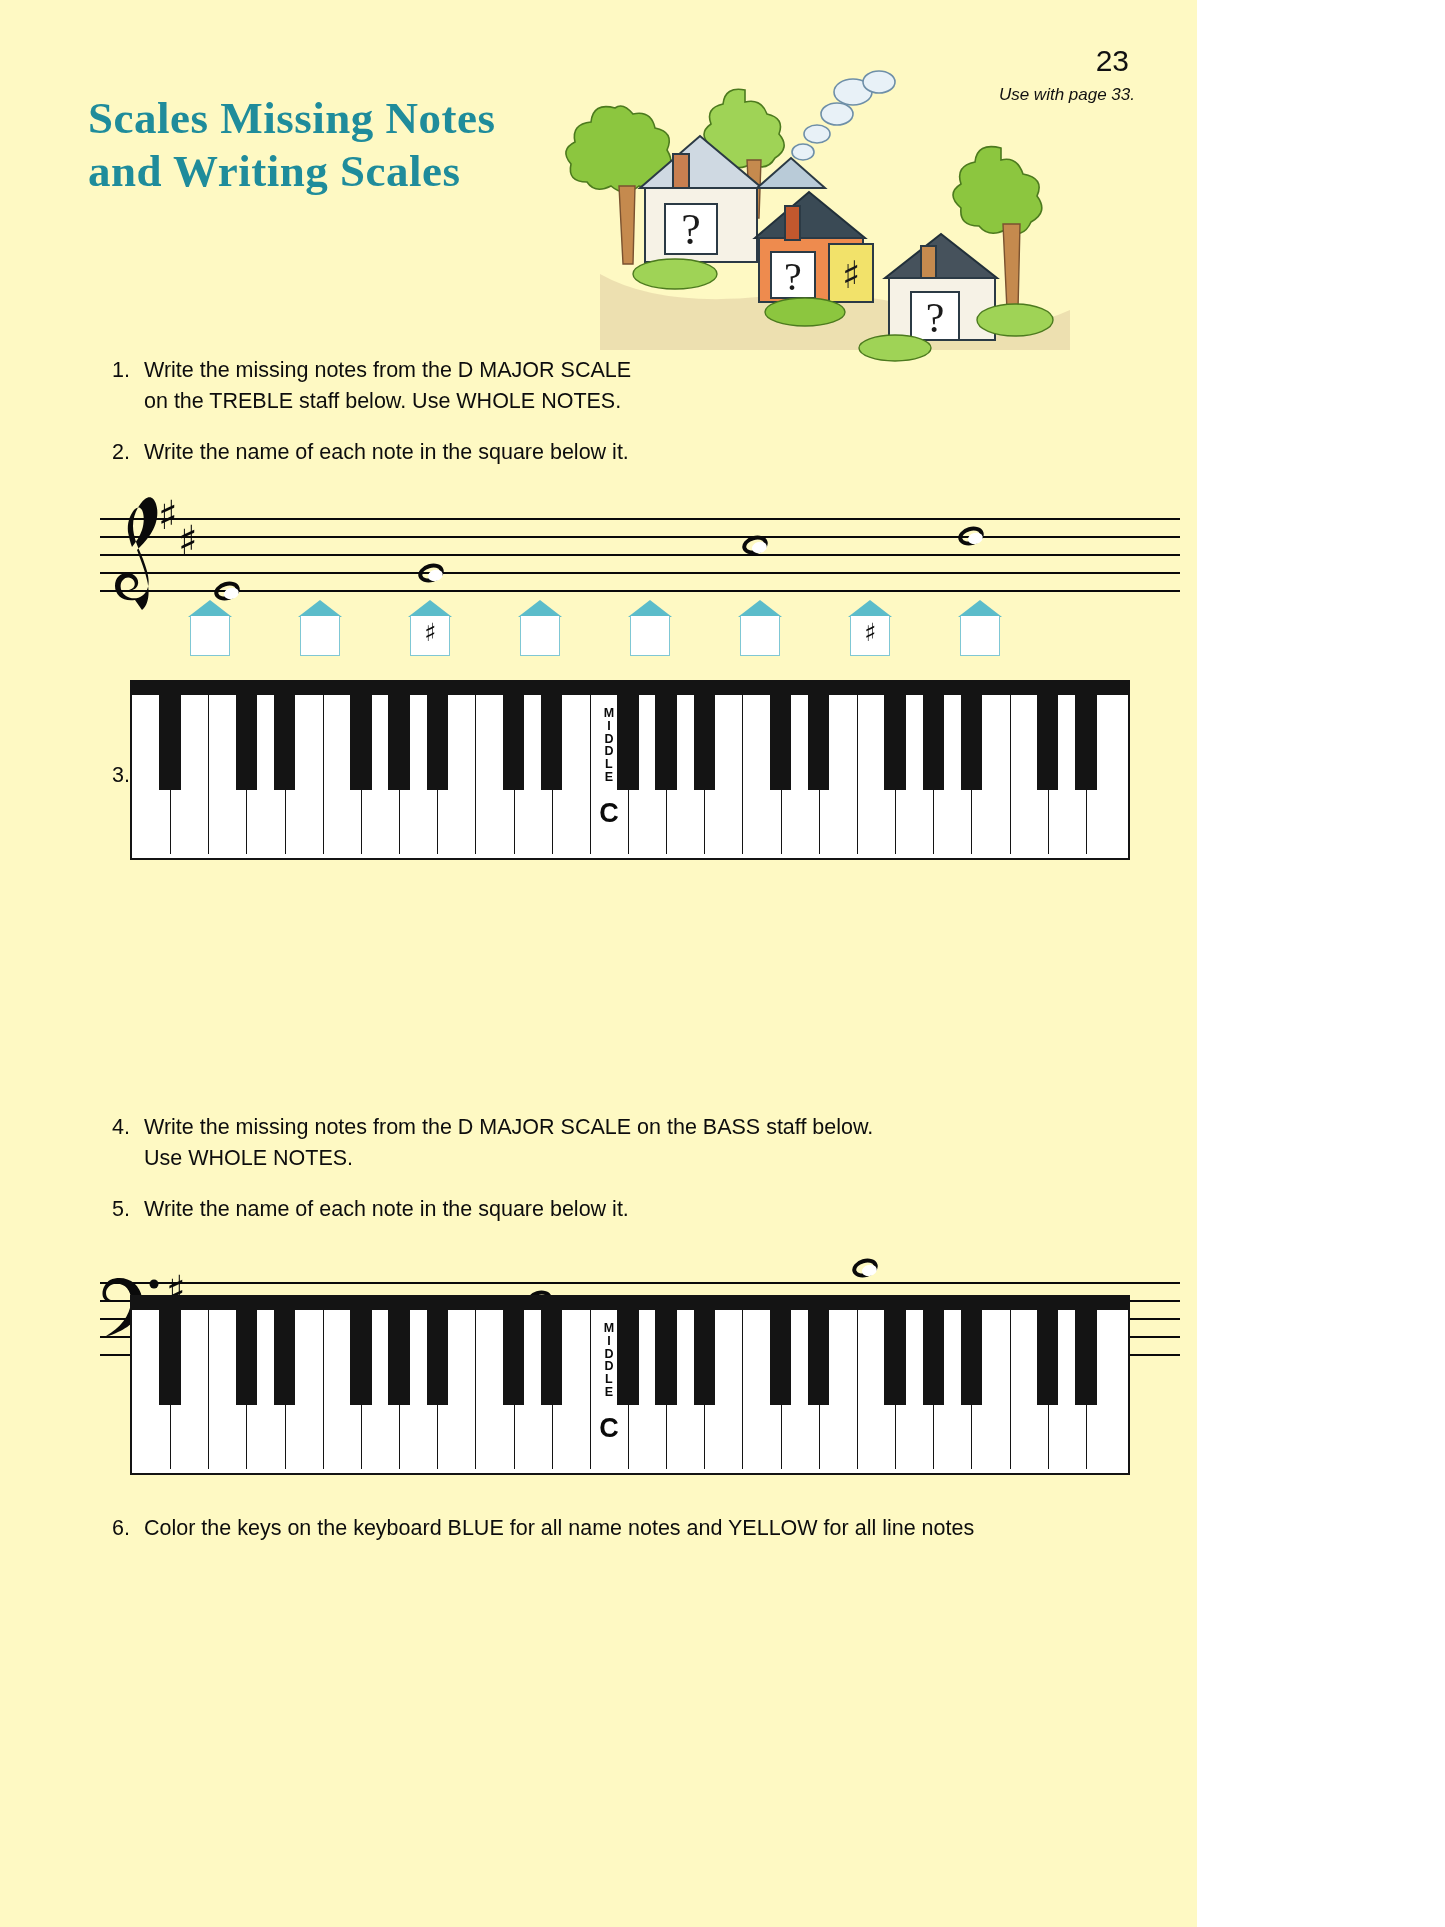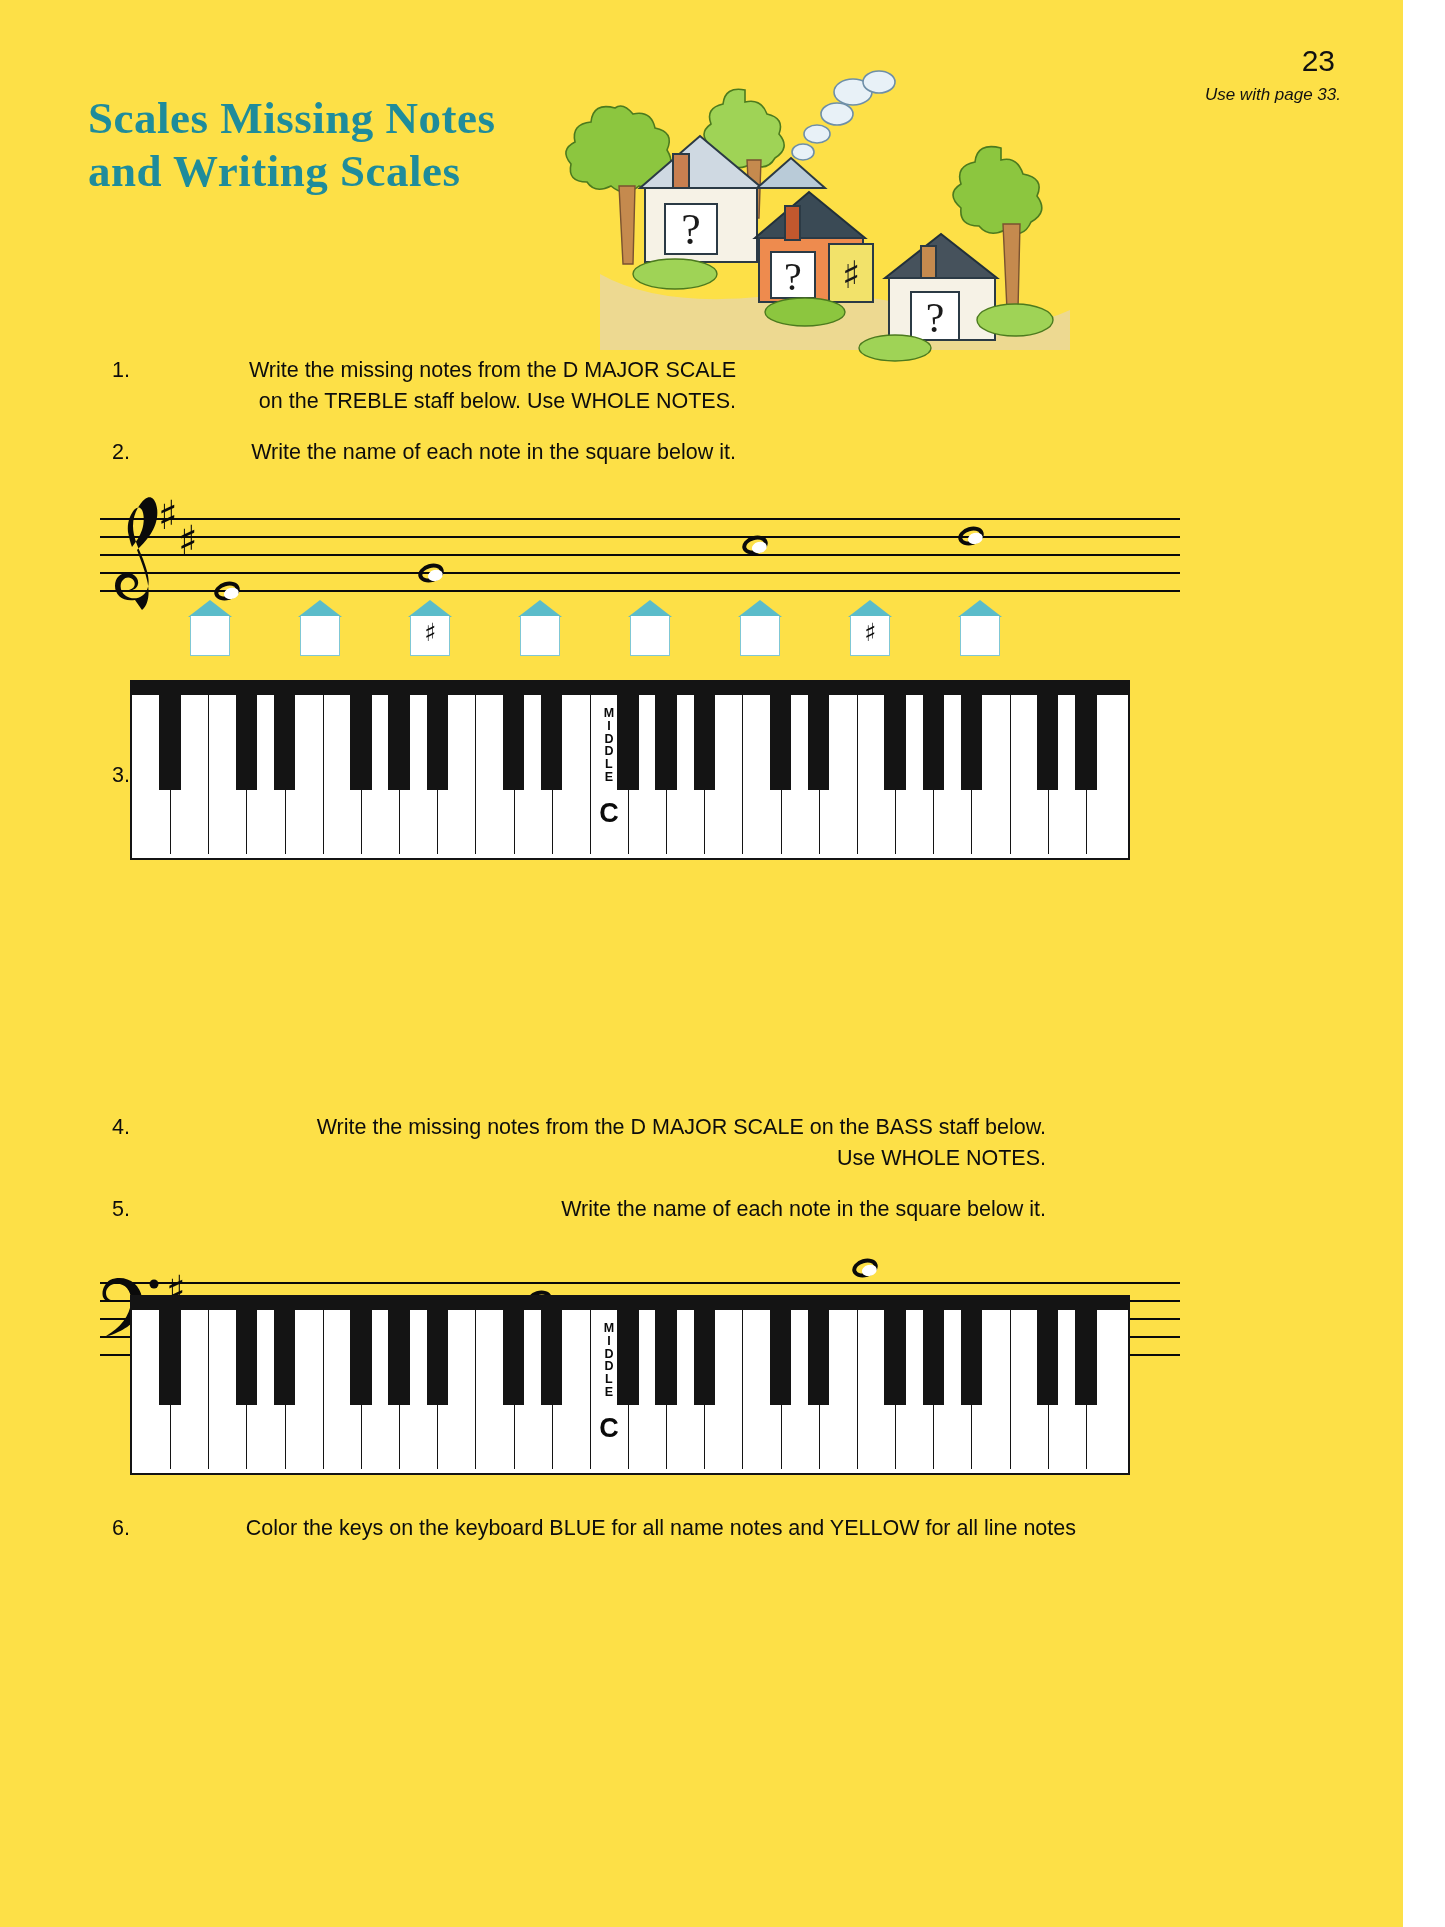--- a/index.html
+++ b/index.html
@@ -5,22 +5,22 @@
   * { box-sizing: border-box; }
   html, body { margin:0; padding:0; }
   body {
     width:1445px; height:1927px;
     background:#ffffff;
     font-family:"Liberation Sans", sans-serif;
     position:relative;
     overflow:hidden;
   }
   .page {
-    position:absolute; left:0; top:0; width:1403px; height:1927px;
-    background:#fde047;
+    position:absolute; left:0; top:0; width:1197px; height:1927px;
+    background:#fef9c3;
   }
   
   .page-num {
     position:absolute; right:68px; top:44px;
     font-size:30px; color:#111; font-family:"Liberation Sans", sans-serif;
   }
   .use-with {
     position:absolute; right:62px; top:85px;
     font-size:17px; font-style:italic; color:#111;
     font-family:"Liberation Sans", sans-serif;
@@ -36,21 +36,21 @@
   
   .illus { position:absolute; left:545px; top:48px; width:545px; height:330px; }
 
   
   .instr {
     position:absolute;
     font-size:21.5px; color:#0d0d0d; line-height:1.42;
     font-family:"Liberation Sans", sans-serif;
   }
   .instr .num { position:absolute; left:0; top:0; width:34px; text-align:right; }
-  .instr .body { margin-left:48px; display:block;text-align:right; }
+  .instr .body { margin-left:48px; display:block; }
   .instr .body span { display:block; white-space:nowrap; }
 
   
   .staffwrap { position:absolute; }
   .staff-lines { position:absolute; left:0; top:0; width:100%; height:100%; }
   .sline { position:absolute; left:0; height:2px; background:#0a0a0a; }
 
   .clef { position:absolute; font-family:"DejaVu Sans", sans-serif; color:#0a0a0a; line-height:1; }
   .ksharp { position:absolute; font-family:"DejaVu Sans", sans-serif; font-size:40px; color:#0a0a0a; line-height:1; }
   .wnote {

